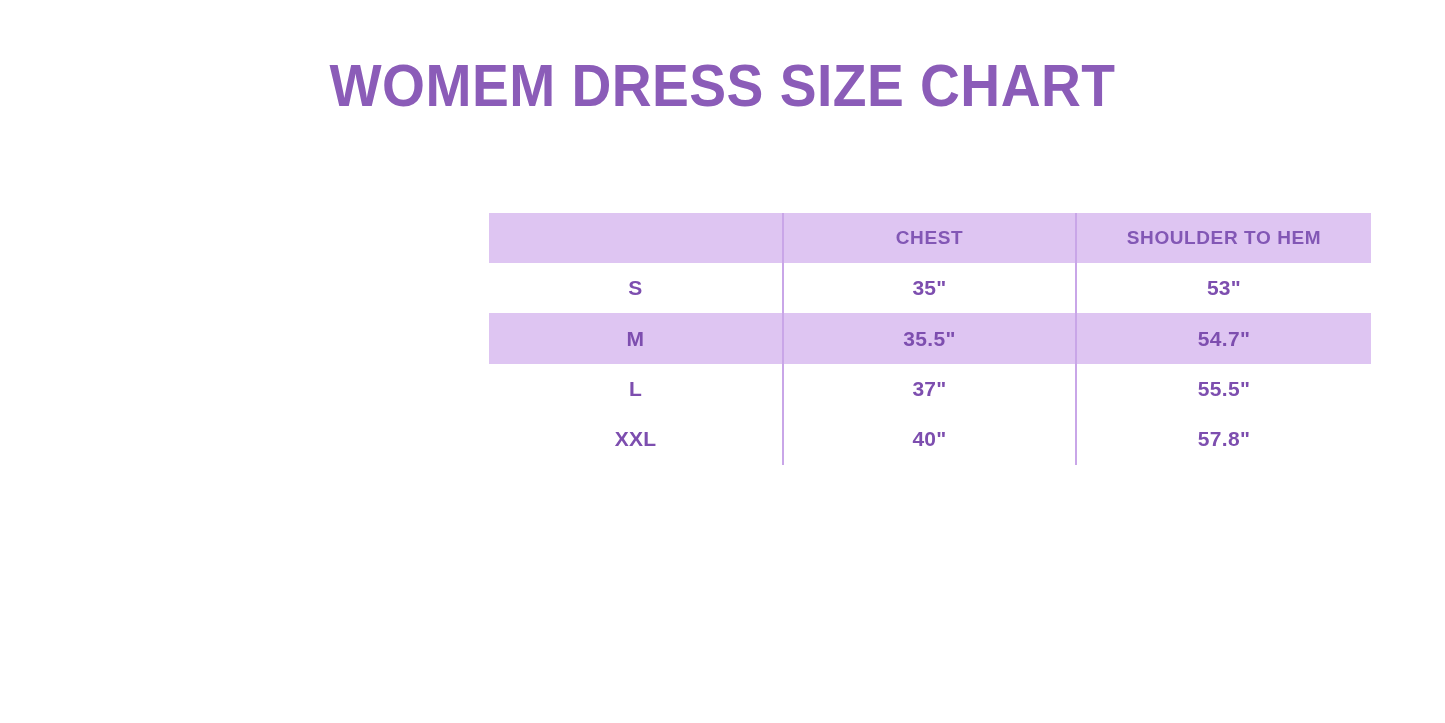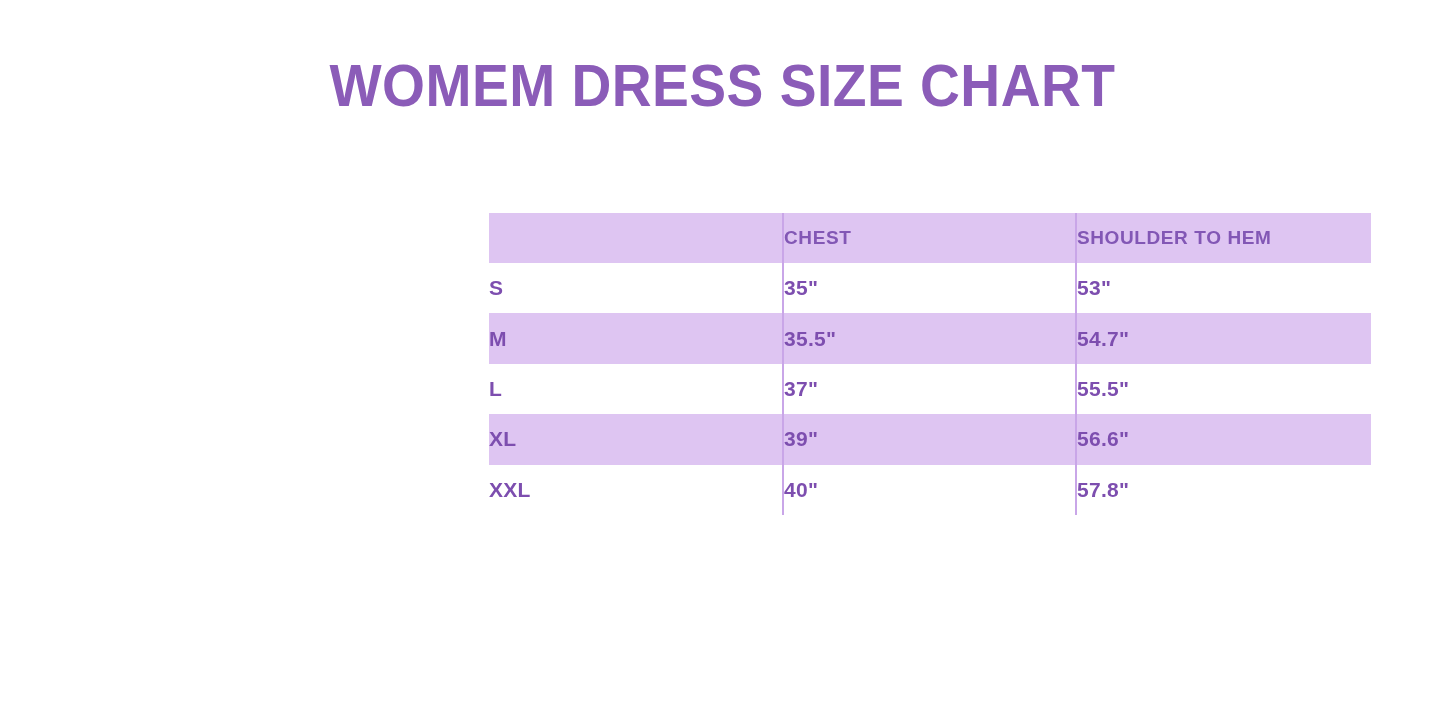--- a/index.html
+++ b/index.html
@@ -58,21 +58,21 @@
   table.size-table col.col-hem   { width: 295px; }
 
   table.size-table tr {
     height: 50.4px;
   }
 
   table.size-table th,
   table.size-table td {
     padding: 0;
     margin: 0;
-    text-align: left;
+    text-align: center;
     vertical-align: middle;
     font-family: "Liberation Sans", sans-serif;
     font-weight: bold;
     color: #7D4EAF;
     border: 0;
   }
 
   
   table.size-table th.sep,
   table.size-table td.sep {
@@ -141,25 +141,20 @@
           <td class="sep">35.5"</td>
           <td class="sep">54.7"</td>
         </tr>
 
         <tr class="row-light">
           <td class="size-cell">L</td>
           <td class="sep">37"</td>
           <td class="sep">55.5"</td>
         </tr>
 
-        <tr class="row-tint">
-          <td class="size-cell">XL</td>
-          <td class="sep">39"</td>
-          <td class="sep">56.6"</td>
-        </tr>
 
         <tr class="row-light">
           <td class="size-cell">XXL</td>
           <td class="sep">40"</td>
           <td class="sep">57.8"</td>
         </tr>
 
 
       </tbody>
     </table>

